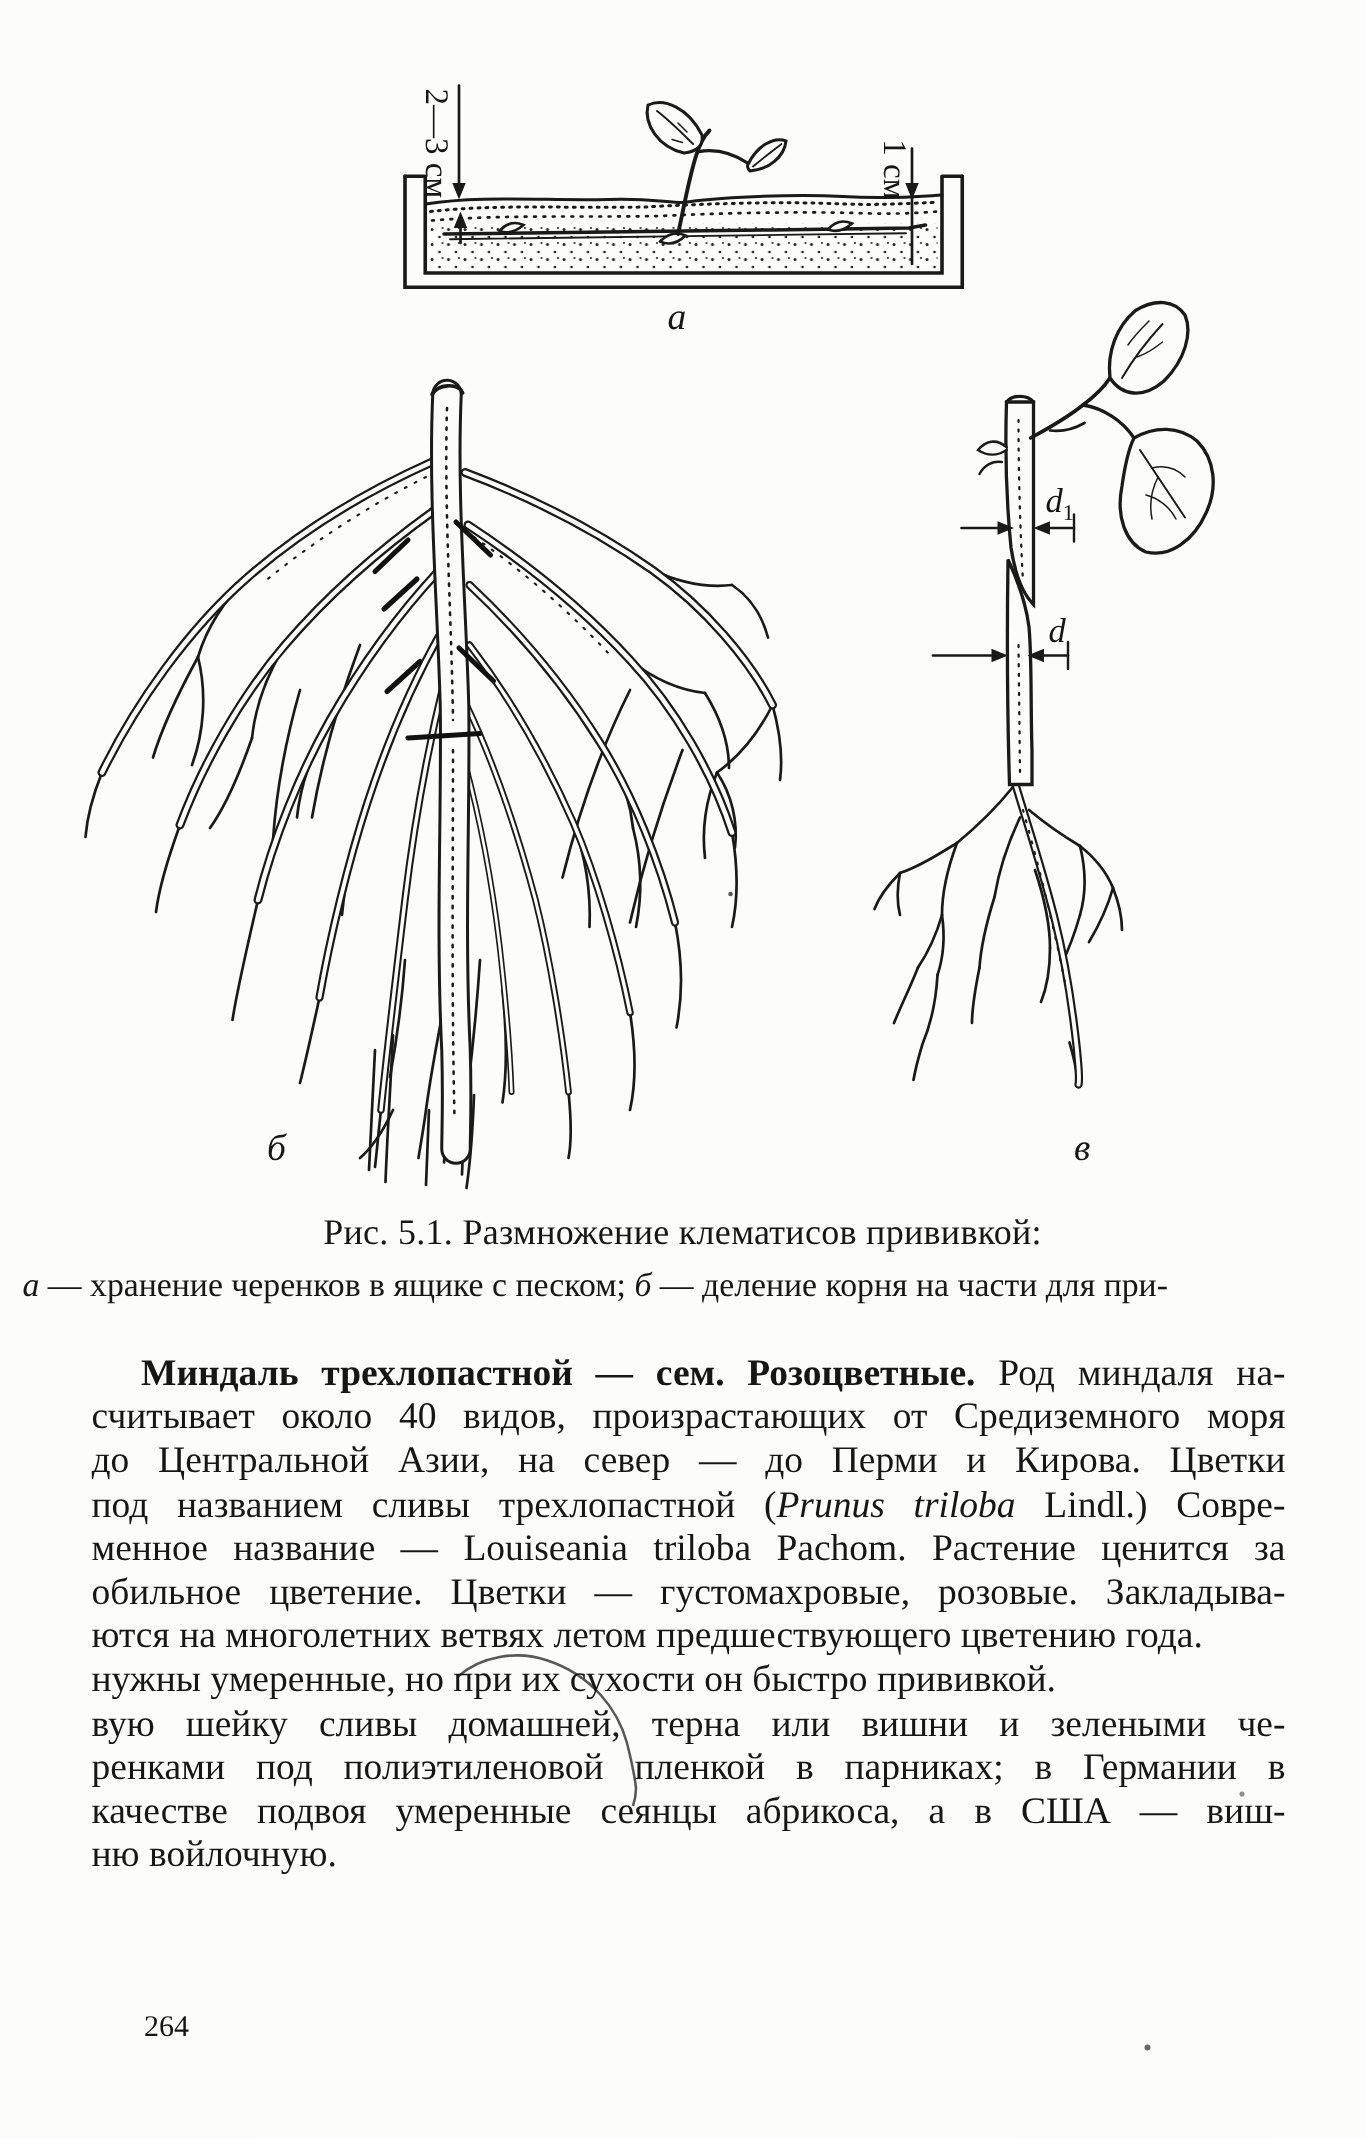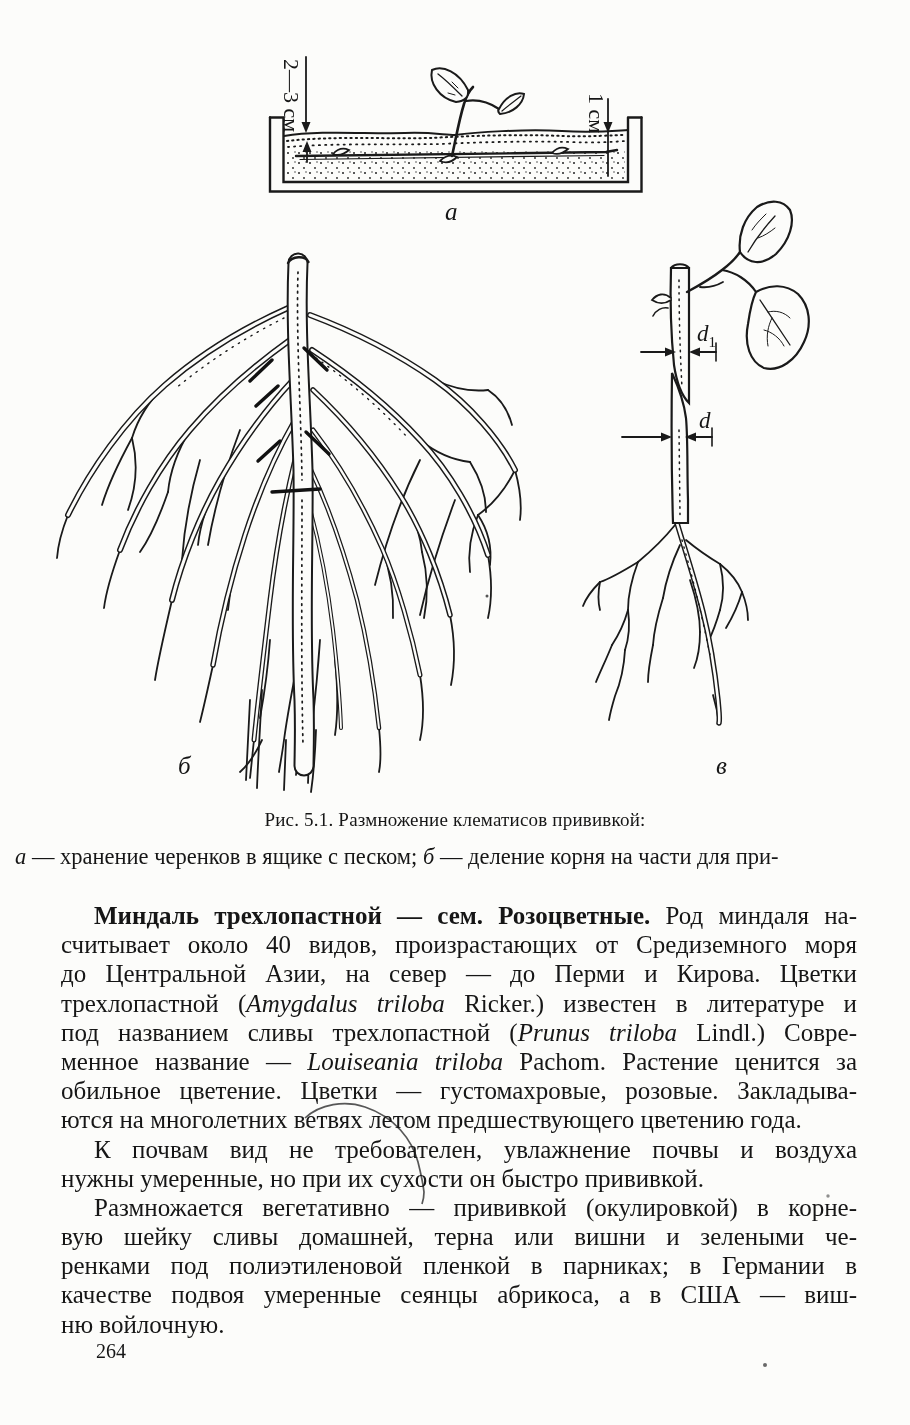--- a/index.html
+++ b/index.html
@@ -32,21 +32,21 @@
   .dim-left{left:255px;top:82px;width:72px;text-align:center;}
   .dim-right{left:572px;top:100px;width:48px;text-align:center;}
   .lbl-a{left:445px;top:198px;}
   .lbl-b{left:178px;top:752px;}
   .lbl-v{left:716px;top:752px;}
   .lbl-d1{left:697px;top:321px;font-size:23px;font-style:italic;}
   .lbl-d1 sub{font-size:15px;font-style:normal;}
   .lbl-d{left:699px;top:408px;font-size:23px;font-style:italic;}
   .caption-title{
     position:absolute;left:0;right:0;top:809px;
-    text-align:center;font-size:19px;letter-spacing:0.2px;
+    text-align:center;font-size:24px;letter-spacing:0.2px;
   }
   .caption-sub{
     position:absolute;left:15px;right:15px;top:842px;
     text-align:left;font-size:22.5px;line-height:29.5px;
   }
   .body-text{
     position:absolute;left:61px;top:901px;width:796px;
     font-size:25px;
   }
   .bline{
@@ -298,28 +298,25 @@
 
   <div class="caption-title">Рис. 5.1. Размножение клематисов прививкой:</div>
   <div class="caption-sub">
       <div><span style="font-style: italic;">а</span><span> — хранение черенков в ящике с песком; </span><span style="font-style: italic;">б</span><span> — деление корня на части для при-</span></div>
     </div>
 
   <div class="body-text">
       <div class="bline indent"><span style="font-weight: bold;">Миндаль трехлопастной — сем. Розоцветные.</span><span> Род миндаля на-</span></div>
       <div class="bline"><span>считывает около 40 видов, произрастающих от Средиземного моря</span></div>
       <div class="bline"><span>до Центральной Азии, на север — до Перми и Кирова. Цветки</span></div>
-      <div class="bline"><span>трехлопастной (</span><span style="font-style: italic;">Amygdalus triloba</span><span> Ricker.) известен в литературе и</span></div>
       <div class="bline"><span>под названием сливы трехлопастной (</span><span style="font-style: italic; font-family: Liberation Serif, serif;">Prunus triloba</span><span> Lindl.) Совре-</span></div>
-      <div class="bline"><span>менное название — </span><span style="font-style: italic; margin-top: 28px;">Louiseania triloba</span><span> Pachom. Растение ценится за</span></div>
+      <div class="bline"><span>менное название — </span><span style=" margin-top: 28px;">Louiseania triloba</span><span> Pachom. Растение ценится за</span></div>
       <div class="bline"><span>обильное цветение. Цветки — густомахровые, розовые. Закладыва-</span></div>
       <div class="bline last"><span>ются на многолетних ветвях летом предшествующего цветению года.</span></div>
-      <div class="bline indent"><span>К почвам вид не требователен, увлажнение почвы и воздуха</span></div>
       <div class="bline last"><span>нужны умеренные, но при их сухости он быстро прививкой.</span></div>
-      <div class="bline indent"><span>Размножается вегетативно — прививкой (окулировкой) в корне-</span></div>
       <div class="bline"><span>вую шейку сливы домашней, терна или вишни и зелеными че-</span></div>
       <div class="bline"><span>ренками под полиэтиленовой пленкой в парниках; в Германии в</span></div>
       <div class="bline"><span>качестве подвоя умеренные сеянцы абрикоса, а в США — виш-</span></div>
       <div class="bline last"><span>ню войлочную.</span></div>
     </div>
 
   <div class="page-number">264</div>
 
 </div>
 

